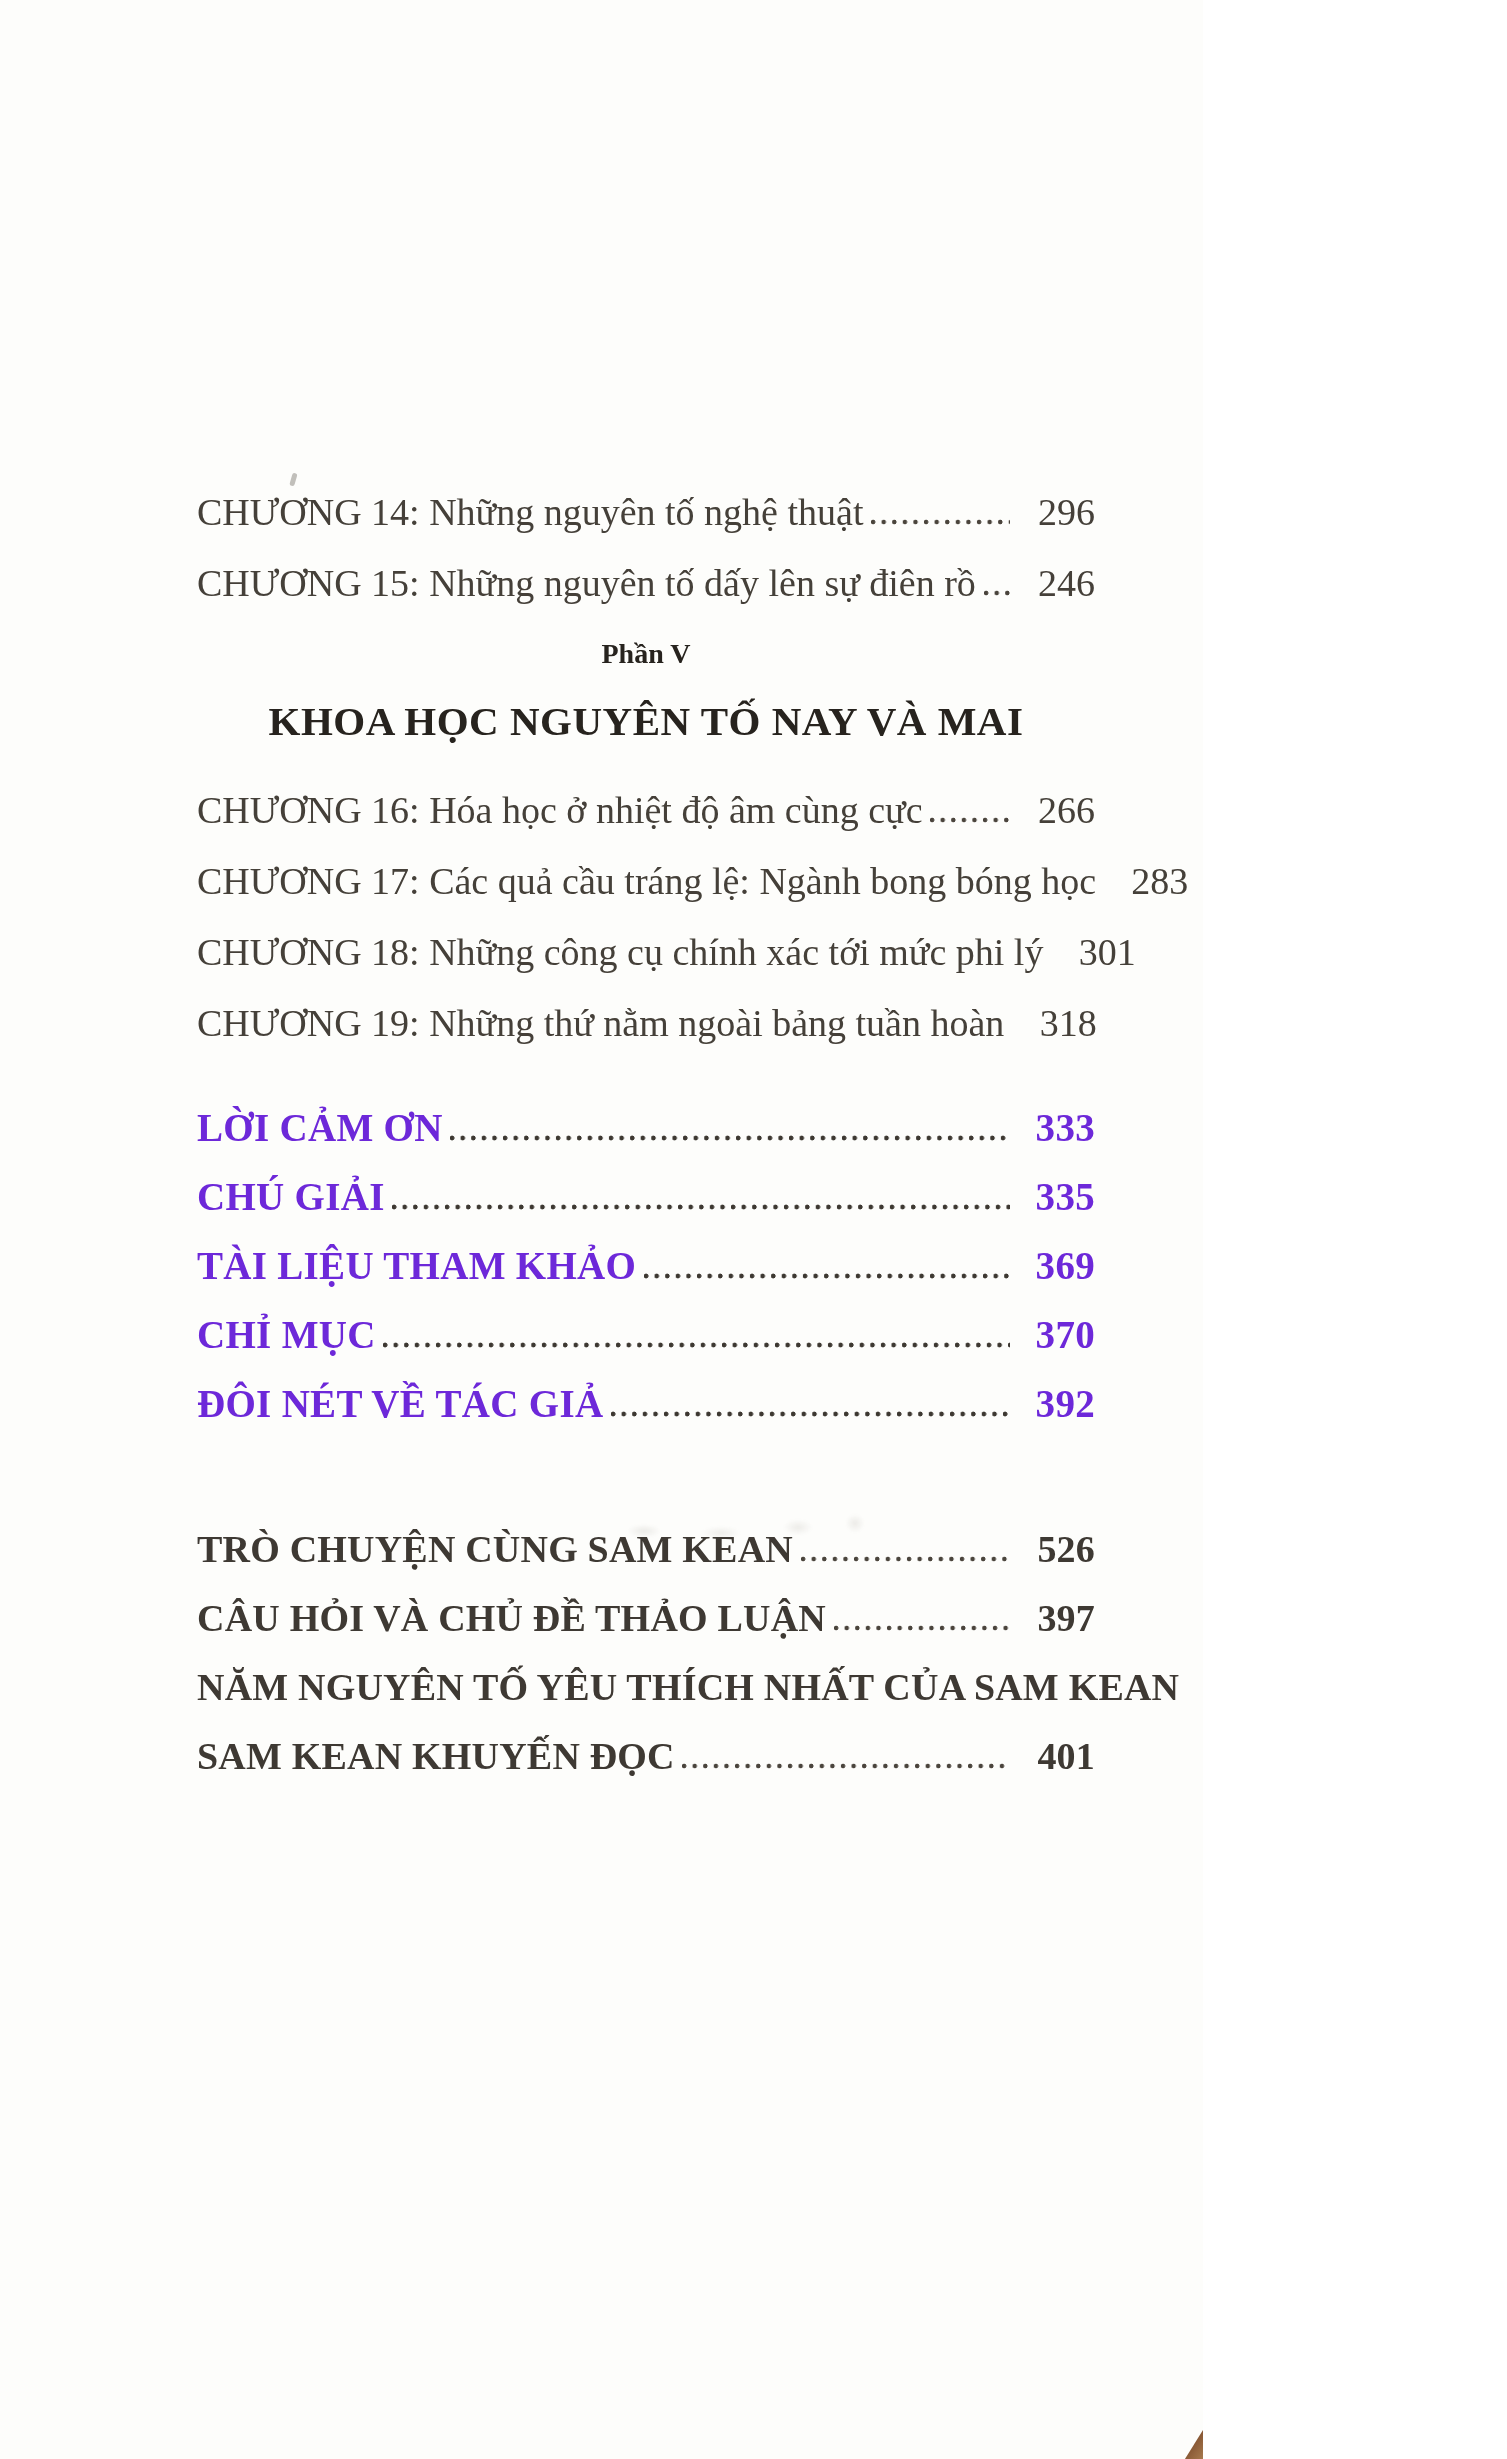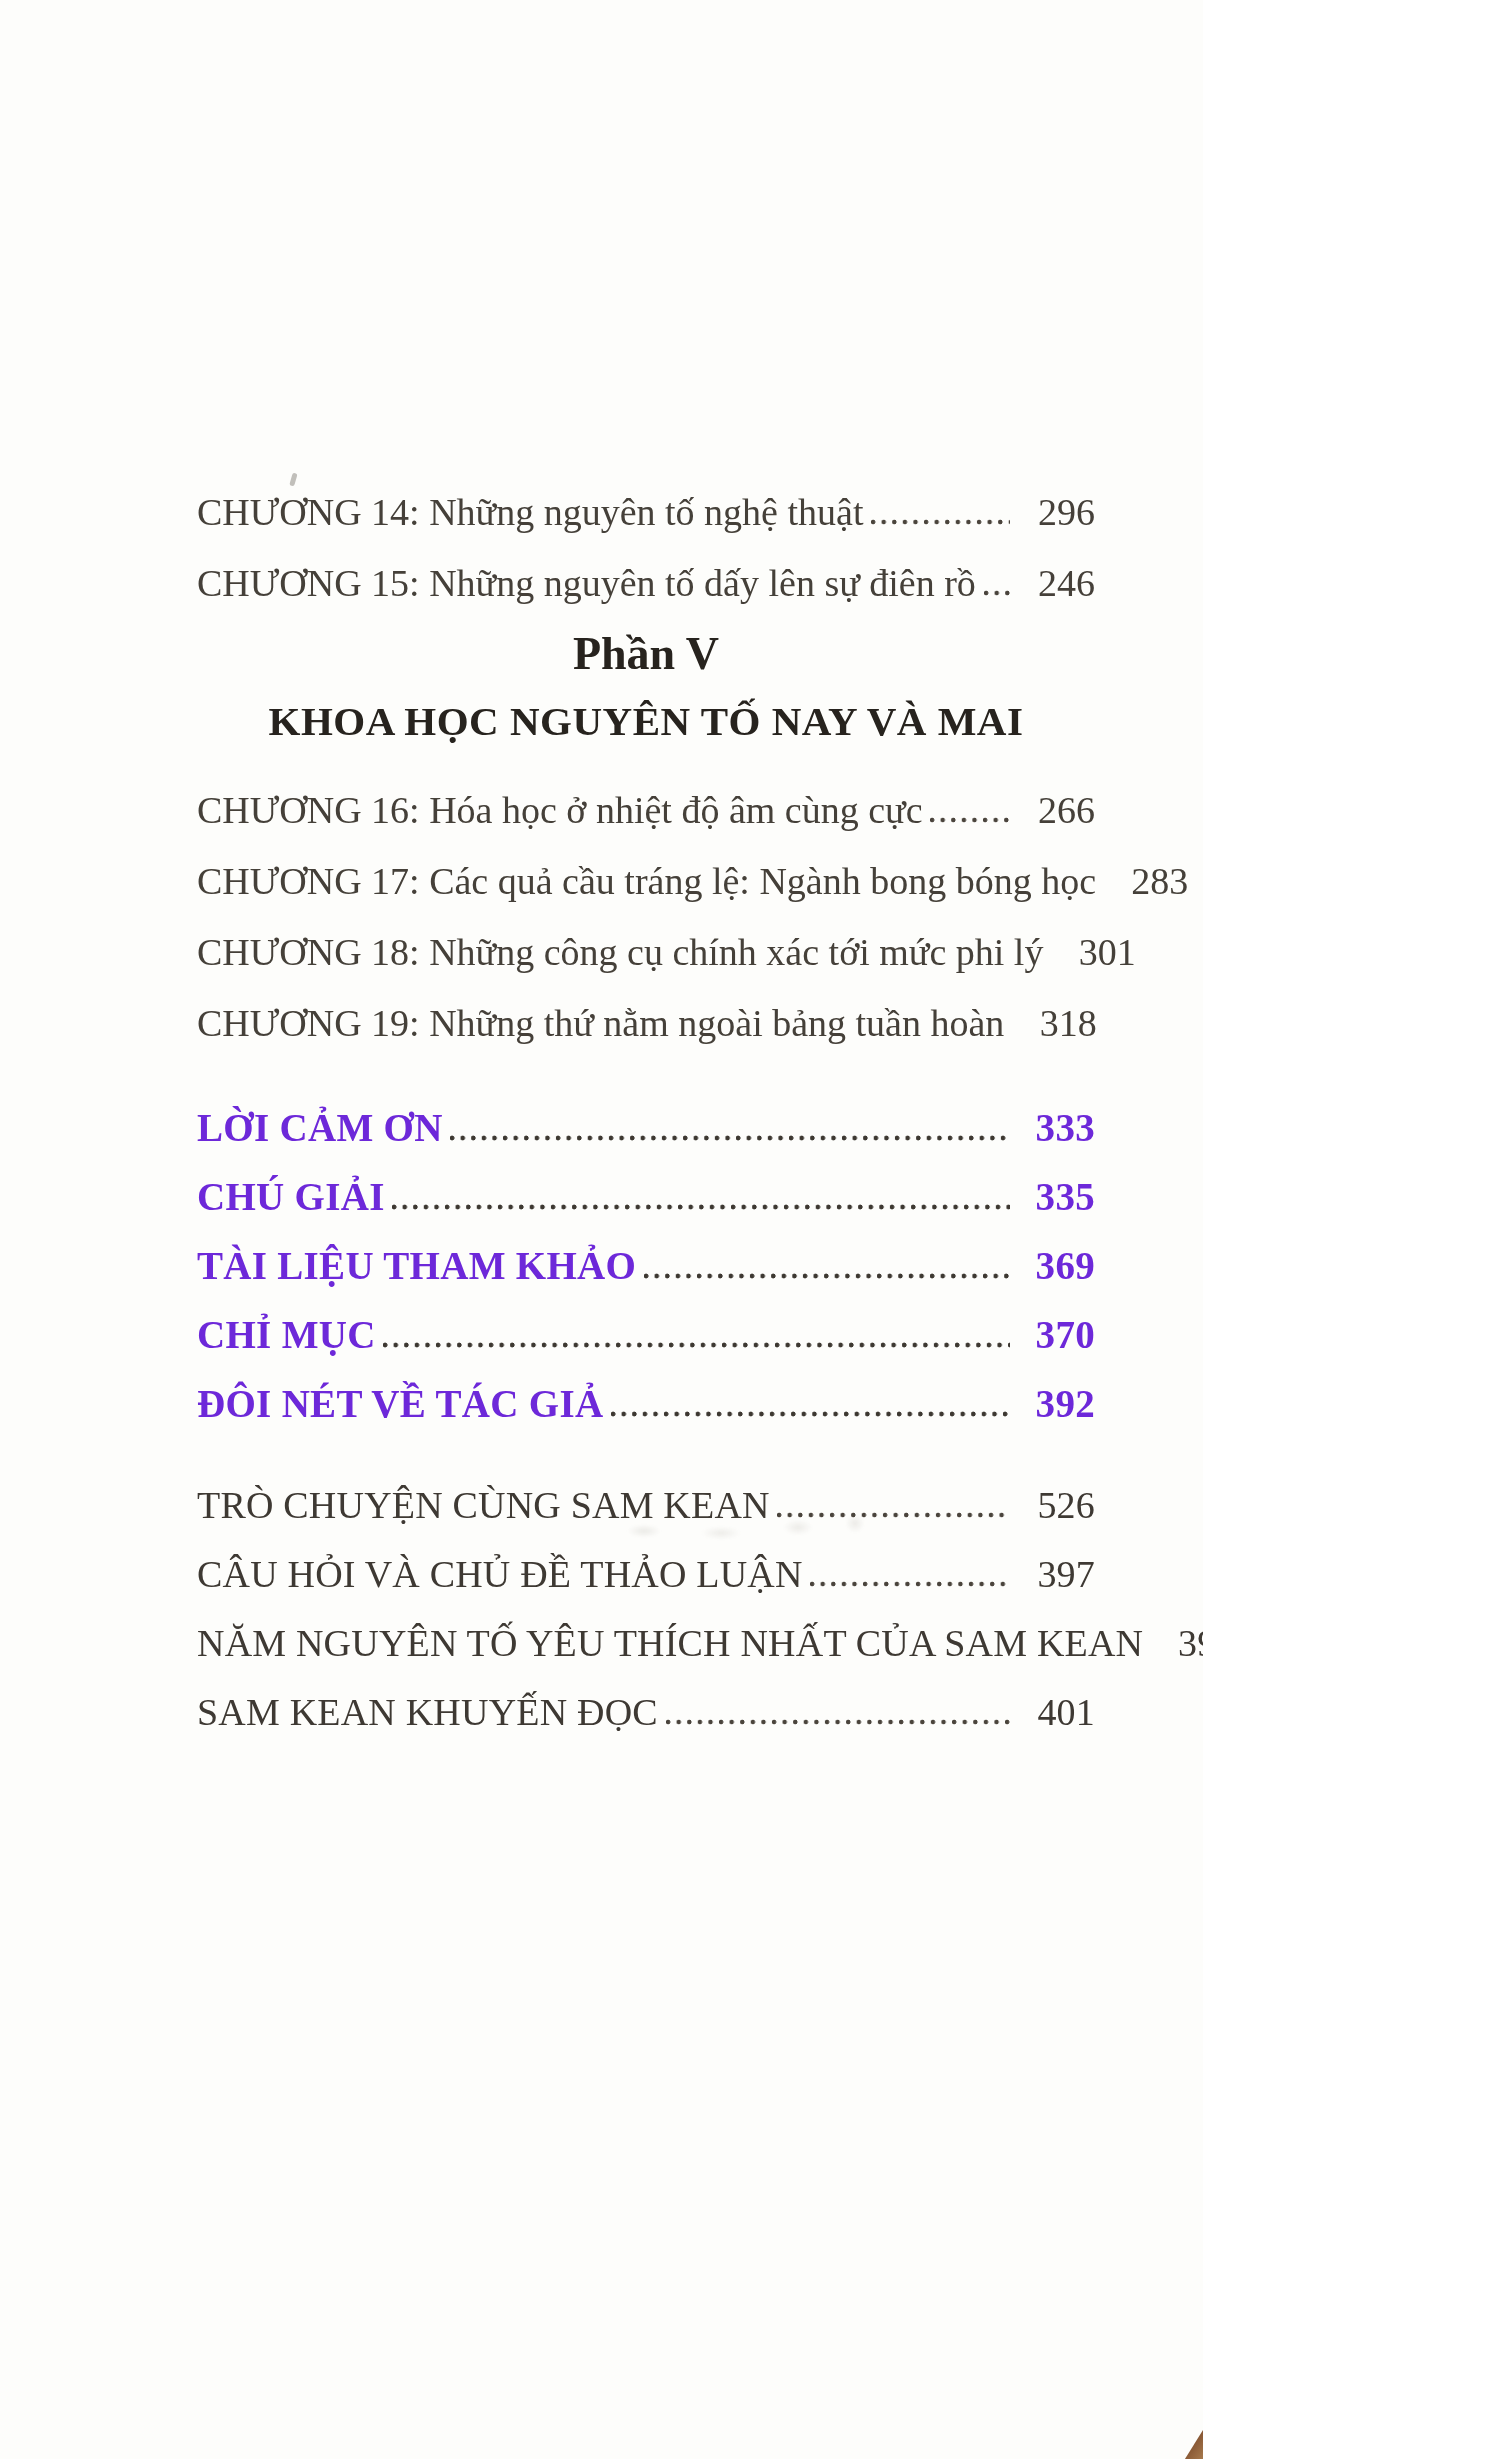--- a/index.html
+++ b/index.html
@@ -51,21 +51,21 @@
     color: #454039;
     margin-bottom: 27px;
   }
   .part-heading {
     text-align: center;
     margin-top: 26px;
     color: #27231e;
   }
   .part-title {
     font-weight: bold;
-    font-size: 46px;
+    font-size: 28px;
     line-height: 44px;
   }
   .part-subtitle {
     font-weight: bold;
     font-size: 41px;
     line-height: 44px;
     letter-spacing: 0.5px;
     margin-top: 23px;
     margin-bottom: 45px;
   }
@@ -74,21 +74,21 @@
     font-weight: bold;
     color: #6d28d9;
     font-size: 39px;
     line-height: 46px;
     margin-bottom: 23px;
     letter-spacing: 0.3px;
   }
   .back-row .dots {
     background-image: radial-gradient(circle at 2.1px 2.9px, #3d3831 2px, rgba(61,56,49,0) 2.7px);
   }
-  .extra-section { margin-top: 56px; }
+  .extra-section { margin-top: 100px; font-weight: bold; }
   .extra-row {
     color: #3e3933;
     margin-bottom: 25px;
     letter-spacing: 0.2px;
   }
   
   .speck {
     position: absolute;
     left: 291px;
     top: 473px;

